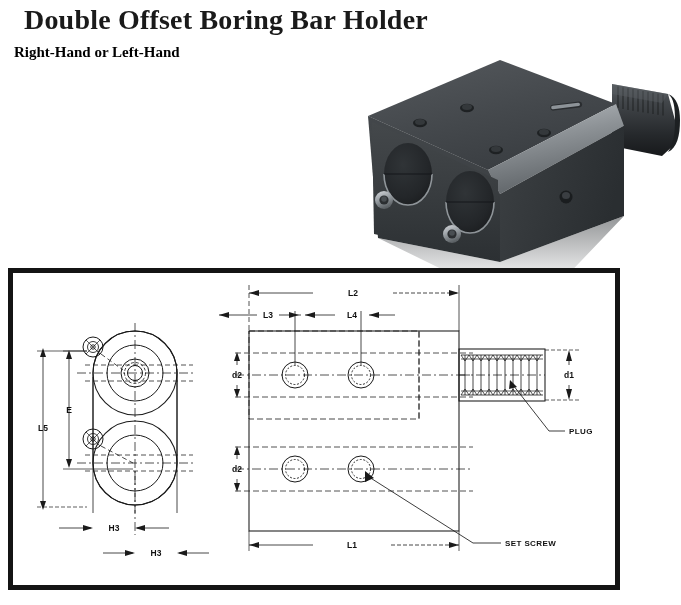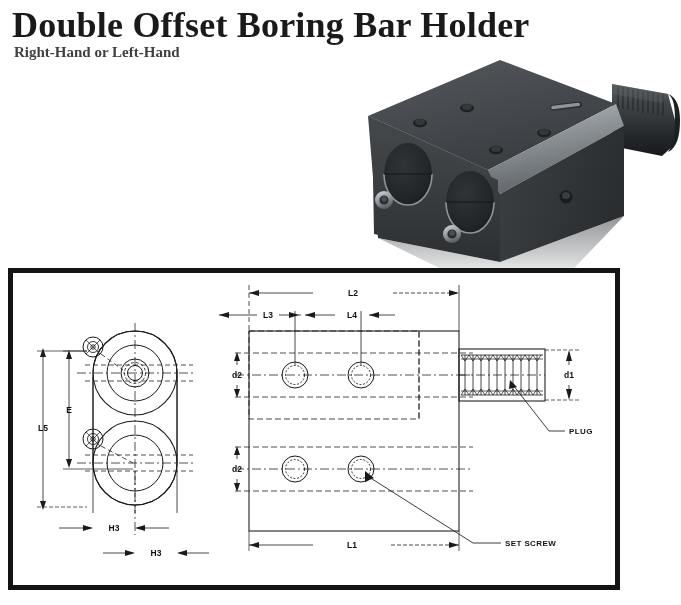--- a/index.html
+++ b/index.html
@@ -16,35 +16,35 @@
   }
 
   
   #header {
     position: absolute;
     left: 0; top: 0;
     width: 681px;
   }
   #page-title {
     position: absolute;
-    left: 12px; top: 4px;
+    left: 24px; top: 4px;
     font-family: "Liberation Serif", serif;
     font-weight: bold;
-    font-size: 36px;
+    font-size: 28px;
     letter-spacing: 0.2px;
     color: #1a1a1a;
     white-space: nowrap;
   }
   #page-subtitle {
     position: absolute;
     left: 14px; top: 44px;
     font-family: "Liberation Serif", serif;
     font-weight: bold;
     font-size: 15px;
-    color: #404040;
+    color: #000000;
     white-space: nowrap;
   }
 
   
   #product-photo {
     position: absolute;
     left: 350px; top: 48px;
     width: 331px;
     height: 235px;
   }

